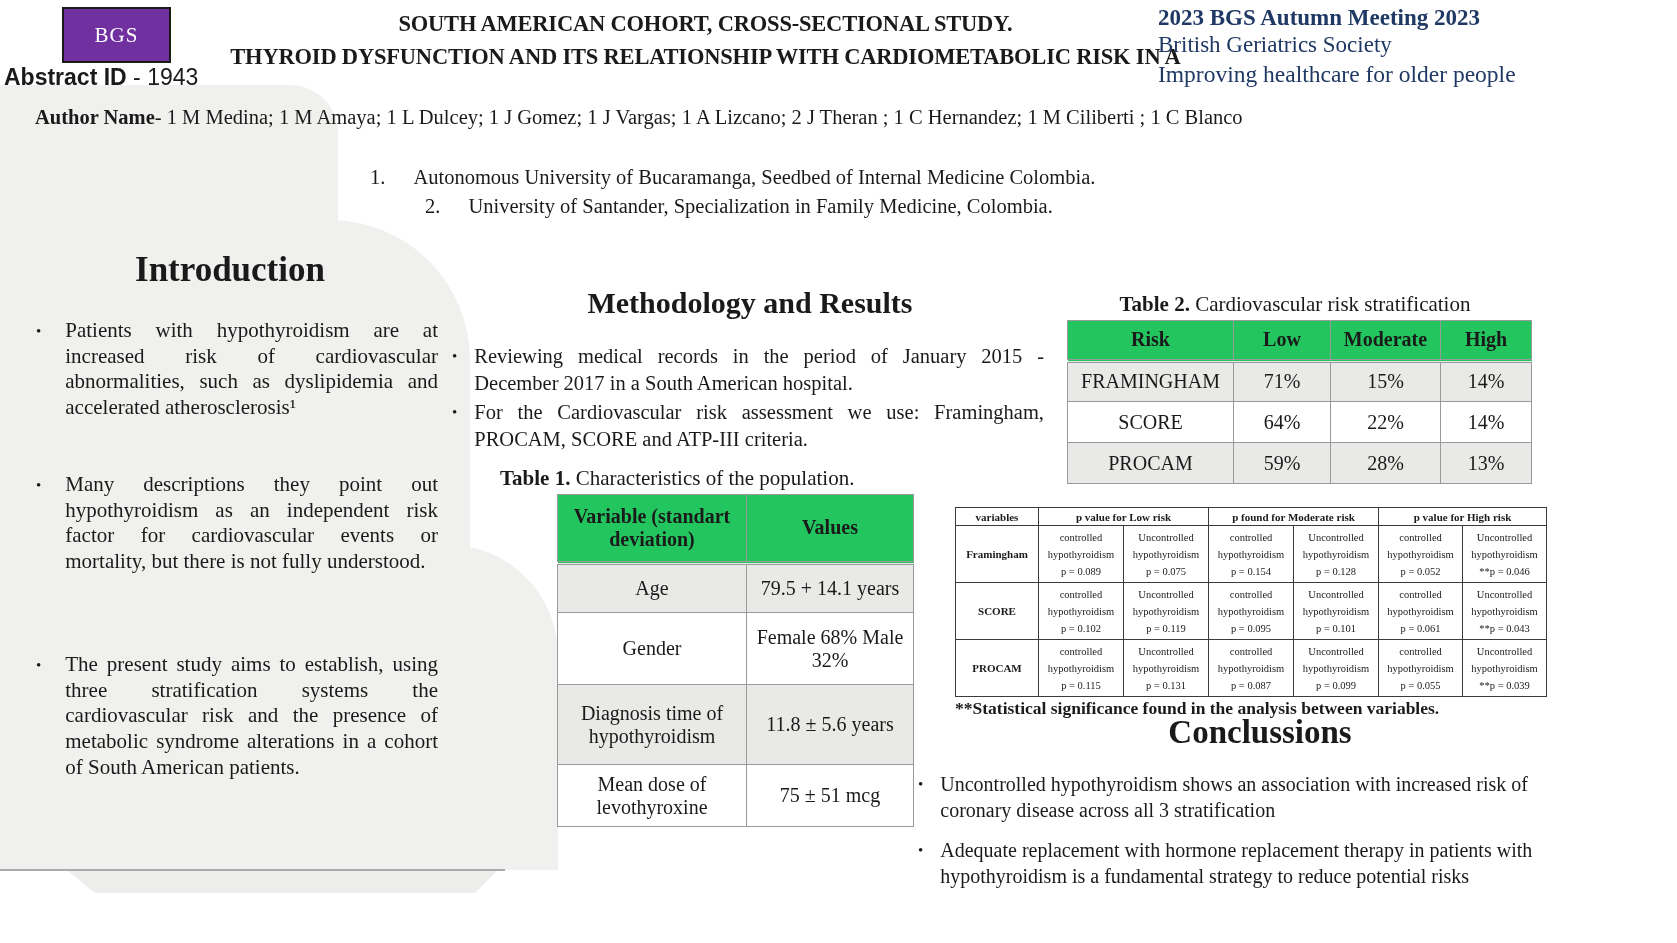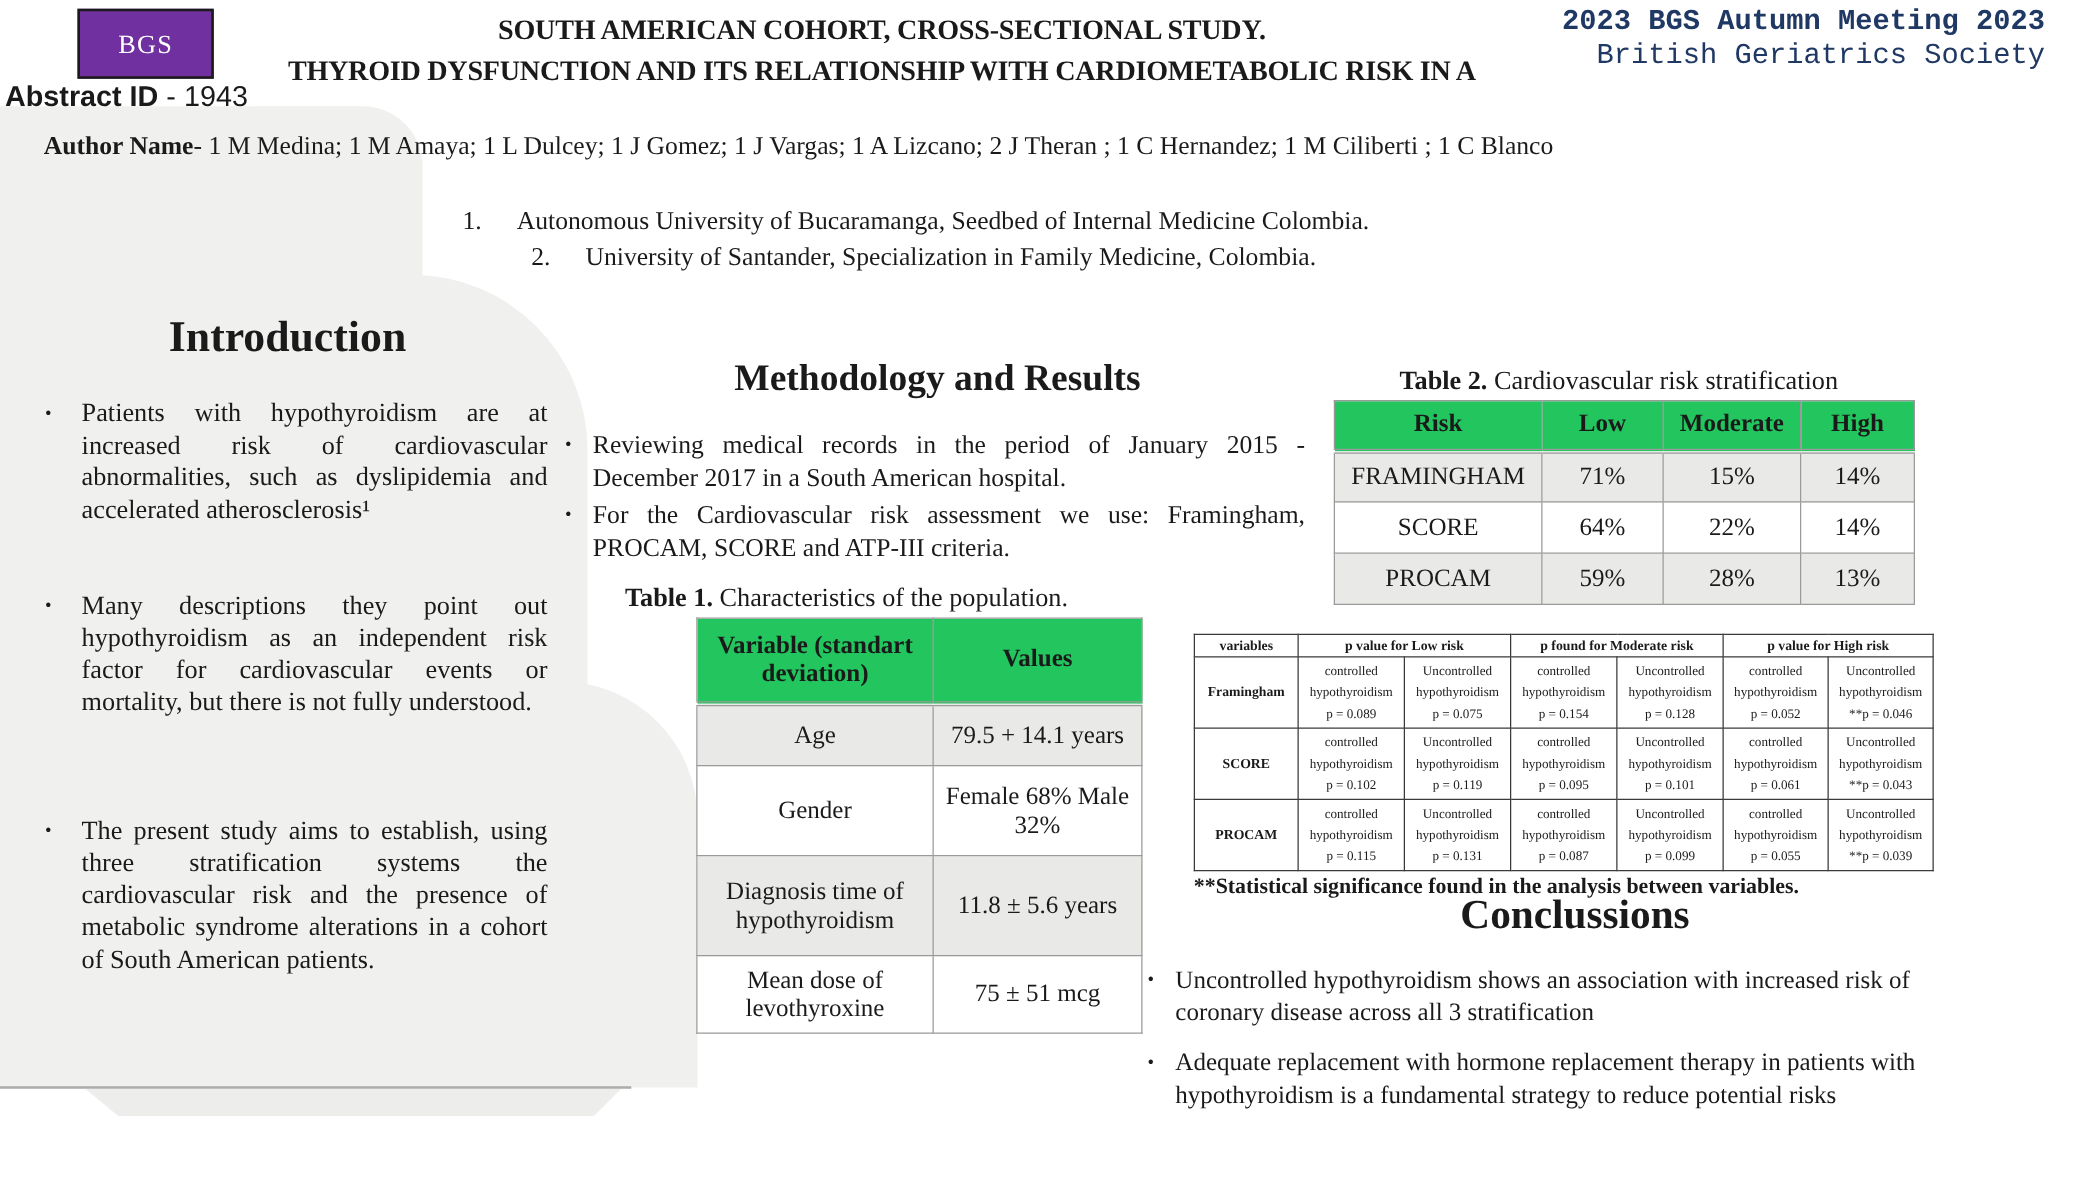--- a/index.html
+++ b/index.html
@@ -16,22 +16,22 @@
              clip-path:polygon(3% 0,100% 0,95% 100%,9% 100%);}
 
   
   .logo{left:62px;top:7px;width:105px;height:52px;background:#7030A0;border:2px solid #1a1a1a;
         color:#fff;font-size:21px;text-align:center;line-height:52px;letter-spacing:1px;}
   .abstract{left:4px;top:64px;width:230px;font-family:"Liberation Sans",sans-serif;font-size:23px;}
   .abstract b{font-weight:bold;}
   .title{left:218px;top:8px;width:975px;text-align:center;font-weight:bold;font-size:22.5px;
          line-height:1.45;letter-spacing:-0.2px;}
   .title div{white-space:nowrap;}
-  .meeting{left:1216px;top:4px;width:420px;text-align:right;color:#1F3864;
-           font-family:Liberation Mono, monospace;line-height:1.18;}
+  .meeting{left:1158px;top:4px;width:420px;text-align:left;color:#1F3864;
+           font-family:Liberation Serif, serif;line-height:1.18;}
   .meeting .m1{font-weight:bold;font-size:23px;}
   .meeting .m2{font-size:23px;}
   .meeting .m3{font-size:23.5px;margin-top:3px;}
 
   .authors{left:35px;top:106px;width:1450px;font-size:20.5px;}
   .authors b{font-weight:bold;}
   .aff{font-size:20.5px;display:flex;}
   .aff .num{margin-right:28px;}
   .aff1{left:370px;top:166px;}
   .aff2{left:425px;top:195px;}
@@ -101,20 +101,21 @@
   <div class="abs abstract"><b>Abstract ID</b><span> - 1943</span></div>
 
   <div class="abs title">
     <div>SOUTH AMERICAN COHORT, CROSS-SECTIONAL STUDY.</div>
     <div>THYROID DYSFUNCTION AND ITS RELATIONSHIP WITH CARDIOMETABOLIC RISK IN A</div>
   </div>
 
   <div class="abs meeting" style="color: rgb(31, 56, 100);">
     <div class="m1">2023 BGS Autumn Meeting 2023</div>
     <div class="m2">British Geriatrics Society</div>
+    <div class="m3">Improving healthcare for older people</div>
   </div>
 
   <div class="abs authors"><b>Author Name</b><span>- 1 M Medina; 1 M Amaya; 1 L Dulcey; 1 J Gomez; 1 J Vargas; 1 A Lizcano; 2 J Theran ; 1 C Hernandez; 1 M Ciliberti ; 1 C Blanco</span></div>
 
   <div class="abs aff aff1">
     <span class="num">1.</span>
     <span>Autonomous University of Bucaramanga, Seedbed of Internal Medicine Colombia.</span>
   </div>
   <div class="abs aff aff2">
     <span class="num">2.</span>

